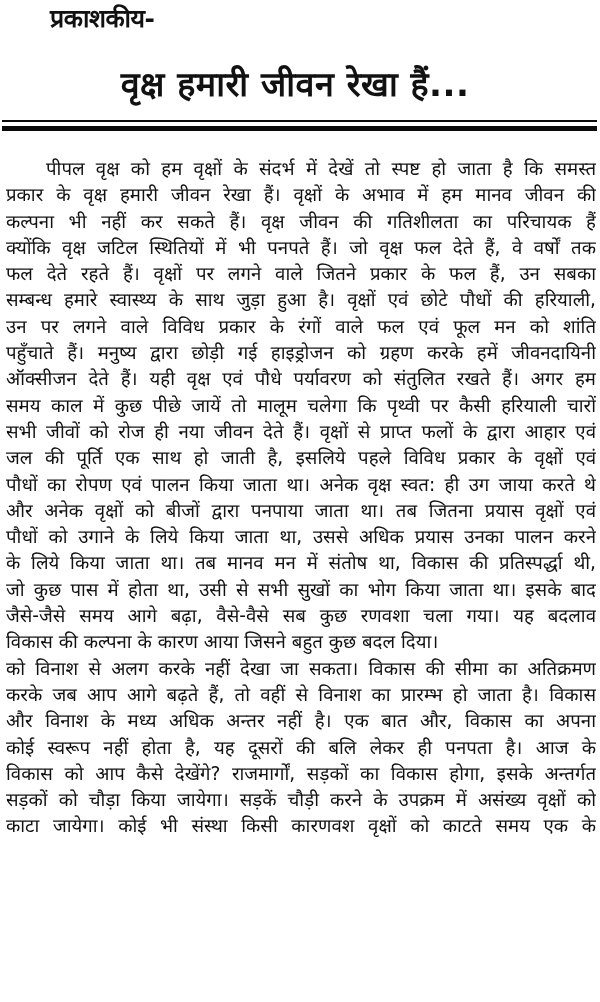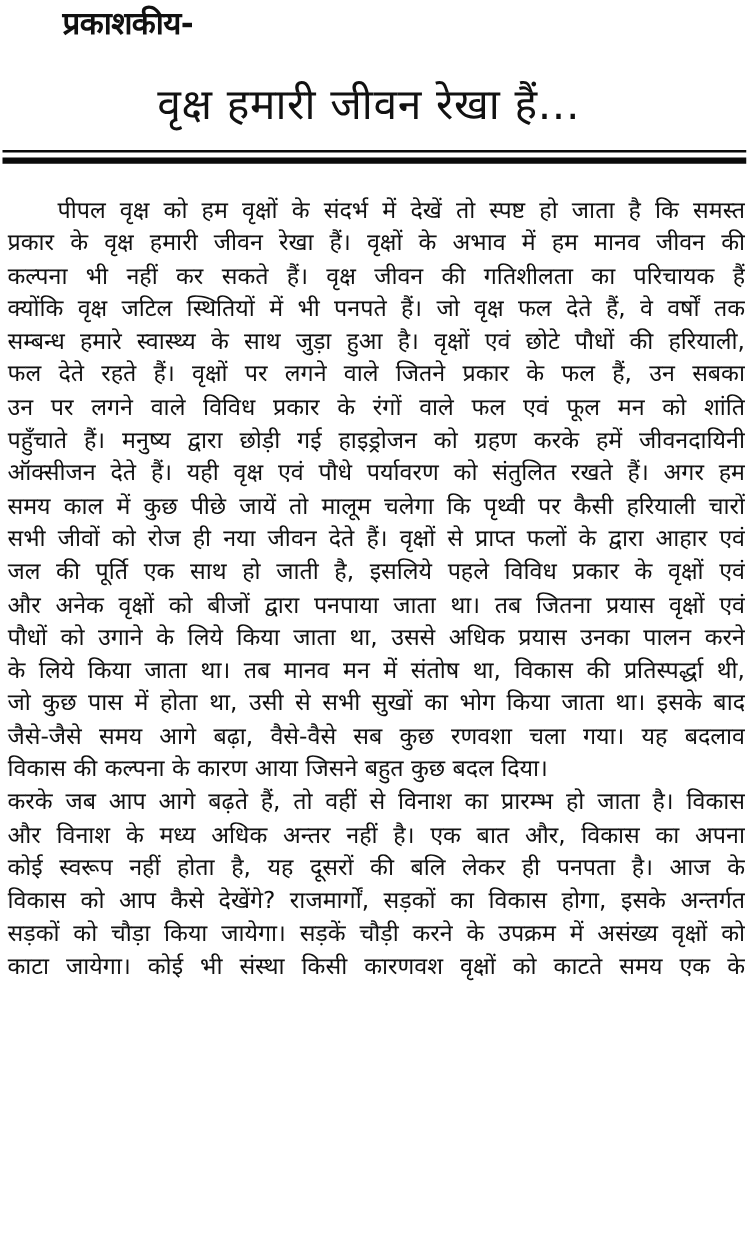--- a/index.html
+++ b/index.html
@@ -32,21 +32,21 @@
       letter-spacing: -0.5px;
       margin-left: 48px;
     }
     .title {
       position: absolute;
       left: 0;
       top: 62px;
       width: 576px;
       text-align: center;
       font-size: 34px;
-      font-weight: normal;
+      font-weight: bold;
       line-height: 44px;
       letter-spacing: 0.5px;
       padding-left: 14px;
       box-sizing: border-box;
     }
     .rule {
       position: absolute;
       left: 2px;
       width: 595px;
       background: #0a0a0a;
@@ -80,36 +80,38 @@
   <div class="title">वृक्ष हमारी जीवन रेखा हैं...</div>
   <div class="rule thin"></div>
   <div class="rule thick"></div>
 
   <div class="body-text">
     <div>
       <span class="line indent">पीपल वृक्ष को हम वृक्षों के संदर्भ में देखें तो स्पष्ट हो जाता है कि समस्त</span>
       <span class="line">प्रकार के वृक्ष हमारी जीवन रेखा हैं। वृक्षों के अभाव में हम मानव जीवन की</span>
       <span class="line">कल्पना भी नहीं कर सकते हैं। वृक्ष जीवन की गतिशीलता का परिचायक हैं</span>
       <span class="line">क्योंकि वृक्ष जटिल स्थितियों में भी पनपते हैं। जो वृक्ष फल देते हैं, वे वर्षों तक</span>
+      <span class="line">फल देते रहते हैं। वृक्षों पर लगने वाले जितने प्रकार के फल हैं, उन सबका</span>
       <span class="line">सम्बन्ध हमारे स्वास्थ्य के साथ जुड़ा हुआ है। वृक्षों एवं छोटे पौधों की हरियाली,</span>
-      <span class="line">फल देते रहते हैं। वृक्षों पर लगने वाले जितने प्रकार के फल हैं, उन सबका</span>
       <span class="line">उन पर लगने वाले विविध प्रकार के रंगों वाले फल एवं फूल मन को शांति</span>
       <span class="line">पहुँचाते हैं। मनुष्य द्वारा छोड़ी गई हाइड्रोजन को ग्रहण करके हमें जीवनदायिनी</span>
       <span class="line">ऑक्सीजन देते हैं। यही वृक्ष एवं पौधे पर्यावरण को संतुलित रखते हैं। अगर हम</span>
       <span class="line">समय काल में कुछ पीछे जायें तो मालूम चलेगा कि पृथ्वी पर कैसी हरियाली चारों</span>
       <span class="line">सभी जीवों को रोज ही नया जीवन देते हैं। वृक्षों से प्राप्त फलों के द्वारा आहार एवं</span>
       <span class="line">जल की पूर्ति एक साथ हो जाती है, इसलिये पहले विविध प्रकार के वृक्षों एवं</span>
+      <span class="line">पौधों का रोपण एवं पालन किया जाता था। अनेक वृक्ष स्वत: ही उग जाया करते थे</span>
       <span class="line">और अनेक वृक्षों को बीजों द्वारा पनपाया जाता था। तब जितना प्रयास वृक्षों एवं</span>
       <span class="line">पौधों को उगाने के लिये किया जाता था, उससे अधिक प्रयास उनका पालन करने</span>
       <span class="line">के लिये किया जाता था। तब मानव मन में संतोष था, विकास की प्रतिस्पर्द्धा थी,</span>
       <span class="line">जो कुछ पास में होता था, उसी से सभी सुखों का भोग किया जाता था। इसके बाद</span>
       <span class="line">जैसे-जैसे समय आगे बढ़ा, वैसे-वैसे सब कुछ रणवशा चला गया। यह बदलाव</span>
       <span class="line last">विकास की कल्पना के कारण आया जिसने बहुत कुछ बदल दिया।</span>
     </div>
     <div>
+      <span class="line">को विनाश से अलग करके नहीं देखा जा सकता। विकास की सीमा का अतिक्रमण</span>
       <span class="line">करके जब आप आगे बढ़ते हैं, तो वहीं से विनाश का प्रारम्भ हो जाता है। विकास</span>
       <span class="line">और विनाश के मध्य अधिक अन्तर नहीं है। एक बात और, विकास का अपना</span>
       <span class="line">कोई स्वरूप नहीं होता है, यह दूसरों की बलि लेकर ही पनपता है। आज के</span>
       <span class="line">विकास को आप कैसे देखेंगे? राजमार्गों, सड़कों का विकास होगा, इसके अन्तर्गत</span>
       <span class="line">सड़कों को चौड़ा किया जायेगा। सड़कें चौड़ी करने के उपक्रम में असंख्य वृक्षों को</span>
       <span class="line">काटा जायेगा। कोई भी संस्था किसी कारणवश वृक्षों को काटते समय एक के</span>
     </div>
   </div>
 </div>
 

